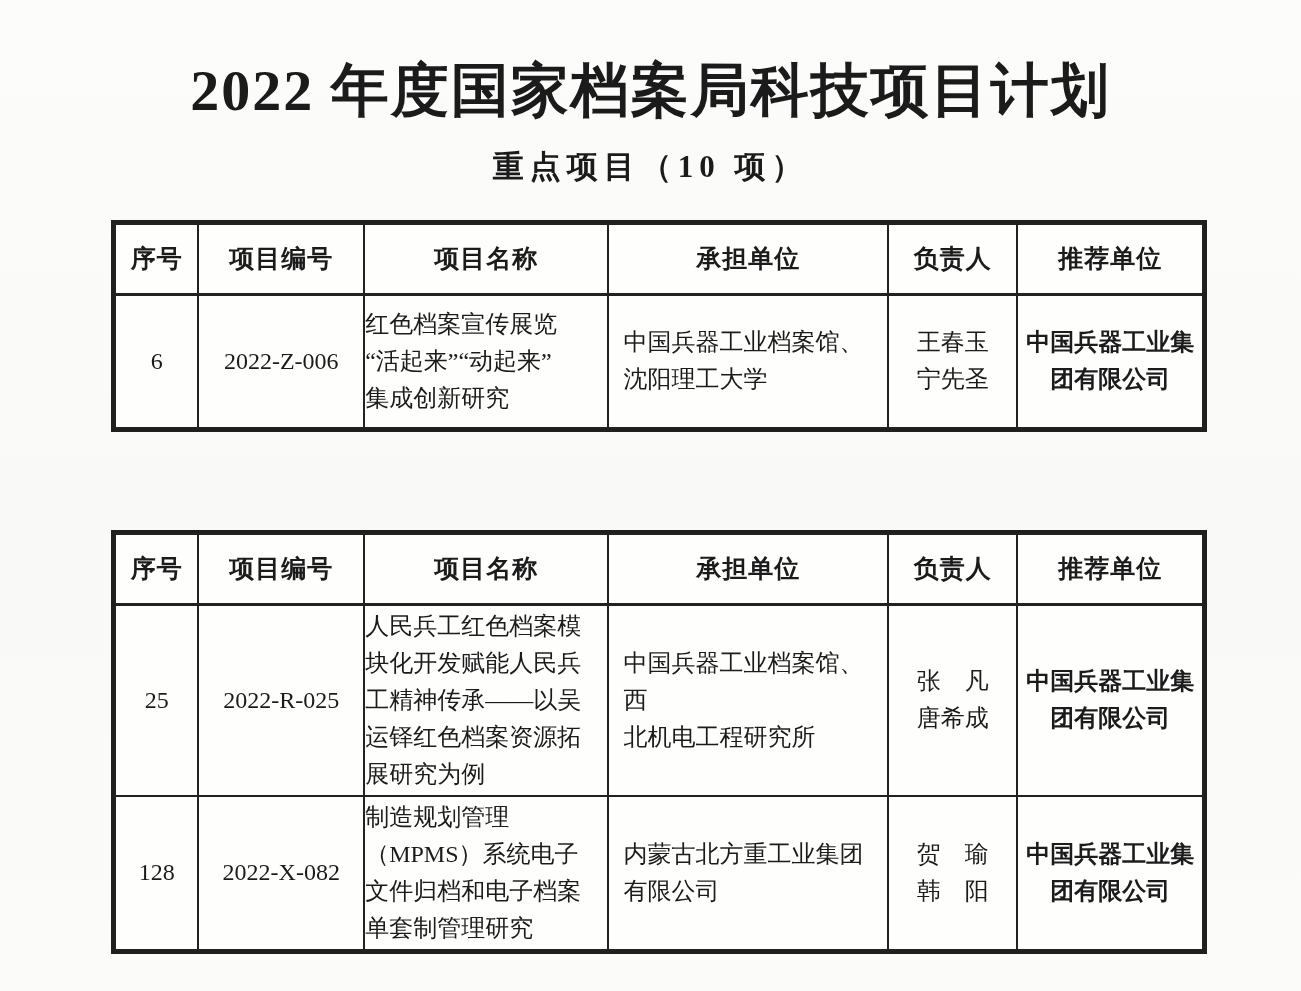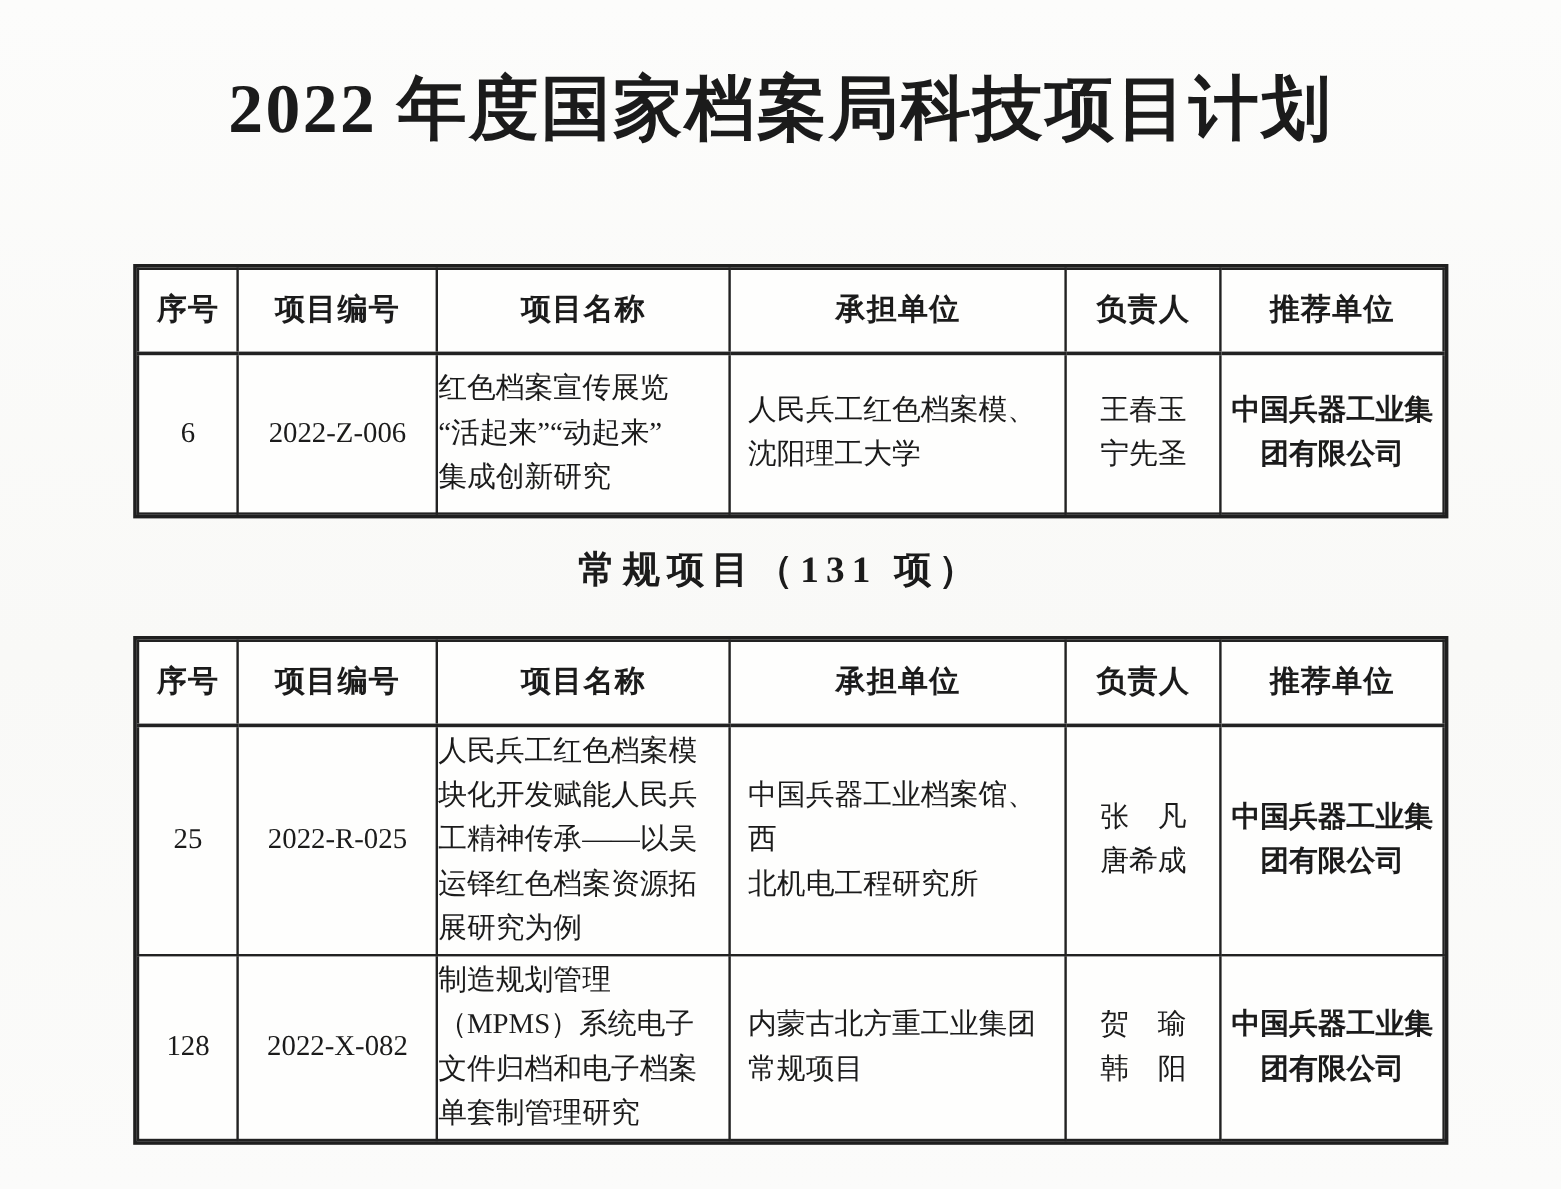--- a/index.html
+++ b/index.html
@@ -98,20 +98,21 @@
   .frame-regular tr.data-row-1 { height: 190px; }
   .frame-regular tr.data-row-2 { height: 148px; }
 </style>
 </head>
 <body>
 
 <div class="page">
 
   <div class="doc-title">2022 年度国家档案局科技项目计划</div>
 
+  <div class="section-heading heading-key">重点项目（10 项）</div>
 
   <div class="table-frame frame-key">
     <table class="doc-table">
       <colgroup>
         <col class="c-no">
           <col class="c-code">
           <col class="c-name">
           <col class="c-unit">
           <col class="c-lead">
           <col class="c-reco">
@@ -124,32 +125,31 @@
         <th>承担单位</th>
         <th>负责人</th>
         <th>推荐单位</th>
       </tr>
       <tr class="data-row">
         <td class="cell-no">6</td>
         <td class="cell-code">2022-Z-006</td>
         <td class="cell-name pre">红色档案宣传展览
 “活起来”“动起来”
 集成创新研究</td>
-        <td class="cell-unit pre">人民兵工红色档案模、
+        <td class="cell-unit pre">中国兵器工业档案馆、
 沈阳理工大学</td>
         <td class="cell-leader pre">王春玉
 宁先圣</td>
         <td class="cell-recommender pre">中国兵器工业集
 团有限公司</td>
       </tr>
     </tbody>
       </table>
   </div>
 
-  <div class="section-heading heading-regular">常规项目（131 项）</div>
 
   <div class="table-frame frame-regular">
     <table class="doc-table">
       <colgroup>
         <col class="c-no">
           <col class="c-code">
           <col class="c-name">
           <col class="c-unit">
           <col class="c-lead">
           <col class="c-reco">
@@ -179,21 +179,21 @@
 团有限公司</td>
       </tr>
       <tr class="data-row-2">
         <td class="cell-no">128</td>
         <td class="cell-code">2022-X-082</td>
         <td class="cell-name pre">制造规划管理
 （MPMS）系统电子
 文件归档和电子档案
 单套制管理研究</td>
         <td class="cell-unit pre">内蒙古北方重工业集团
-常规项目</td>
+有限公司</td>
         <td class="cell-leader pre">贺　瑜
 韩　阳</td>
         <td class="cell-recommender pre">中国兵器工业集
 团有限公司</td>
       </tr>
     </tbody>
       </table>
   </div>
 
 </div>

